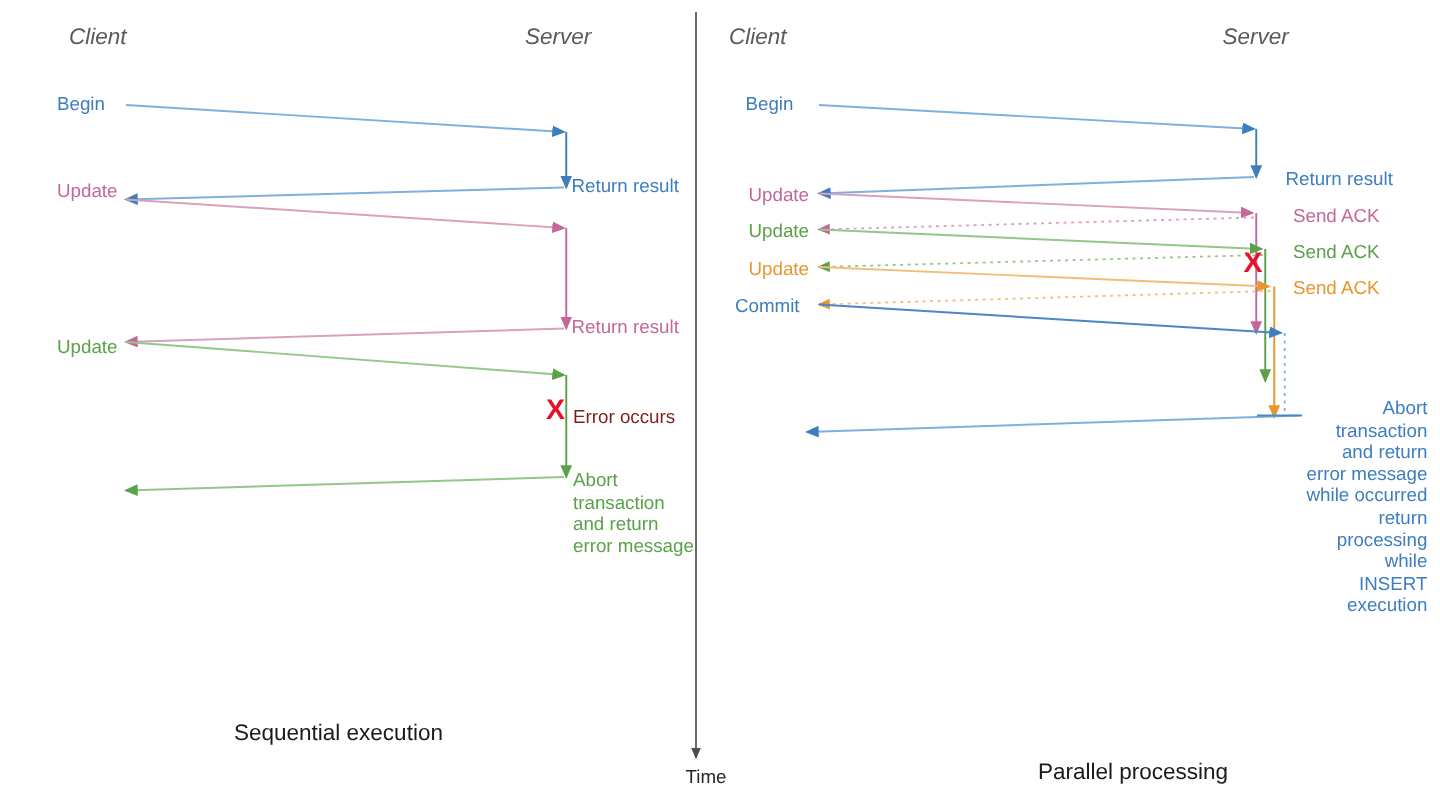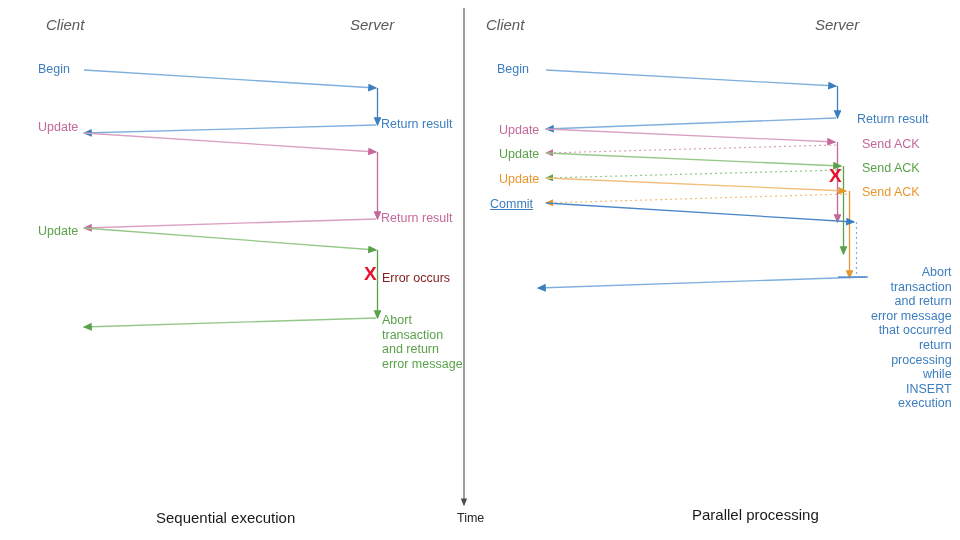--- a/index.html
+++ b/index.html
@@ -108,36 +108,36 @@
   <div class="lbl msg blue" style="left:381px;top:118px;">Return result</div>
   <div class="lbl msg pink" style="left:38px;top:121px;">Update</div>
   <div class="lbl msg pink" style="left:381px;top:212px;">Return result</div>
   <div class="lbl msg green" style="left:38px;top:225px;">Update</div>
 
   <div class="lbl red" style="left:364px;top:268px;">X</div>
   <div class="lbl msg" style="left:382px;top:272px;color:#7f1d1d;">Error occurs</div>
 
   <div class="lbl msg green multi" style="left:382px;top:313px;"><div>Abort</div><div>transaction</div><div>and return</div><div>error message</div></div>
 
-  <div class="lbl caption" style="left:156px;top:512px;">Sequential execution</div>
+  <div class="lbl caption" style="left:156px;top:483px;">Sequential execution</div>
 
   <div class="lbl role" style="left:486px;top:19px;">Client</div>
   <div class="lbl role" style="left:815px;top:19px;">Server</div>
 
   <div class="lbl msg blue" style="left:497px;top:63px;">Begin</div>
   <div class="lbl msg blue" style="left:857px;top:113px;">Return result</div>
   <div class="lbl msg pink" style="left:499px;top:124px;">Update</div>
   <div class="lbl msg pink" style="left:862px;top:138px;">Send ACK</div>
   <div class="lbl msg green" style="left:499px;top:148px;">Update</div>
   <div class="lbl msg green" style="left:862px;top:162px;">Send ACK</div>
   <div class="lbl msg orange" style="left:499px;top:173px;">Update</div>
   <div class="lbl msg orange" style="left:862px;top:186px;">Send ACK</div>
-  <div class="lbl msg blue" style="left:490px;top:198px;text-decoration:underline;">Commit</div>
+  <div class="lbl msg blue" style="left:490px;top:198px;">Commit</div>
 
   <div class="lbl red" style="left:829px;top:170px;">X</div>
 
-  <div class="lbl msg blue multi" style="left:871px;top:265px;"><div>Abort</div><div>transaction</div><div>and return</div><div>error message</div><div>that occurred</div><div>return</div><div>processing</div><div>while</div><div>INSERT</div><div>execution</div></div>
+  <div class="lbl msg blue multi" style="left:871px;top:265px;"><div>Abort</div><div>transaction</div><div>and return</div><div>error message</div><div>while occurred</div><div>return</div><div>processing</div><div>while</div><div>INSERT</div><div>execution</div></div>
 
   <div class="lbl caption" style="left:692px;top:509px;">Parallel processing</div>
 
   <div class="lbl timelbl" style="left:457px;top:512px;">Time</div>
 
 </div>
 
 </body></html>

